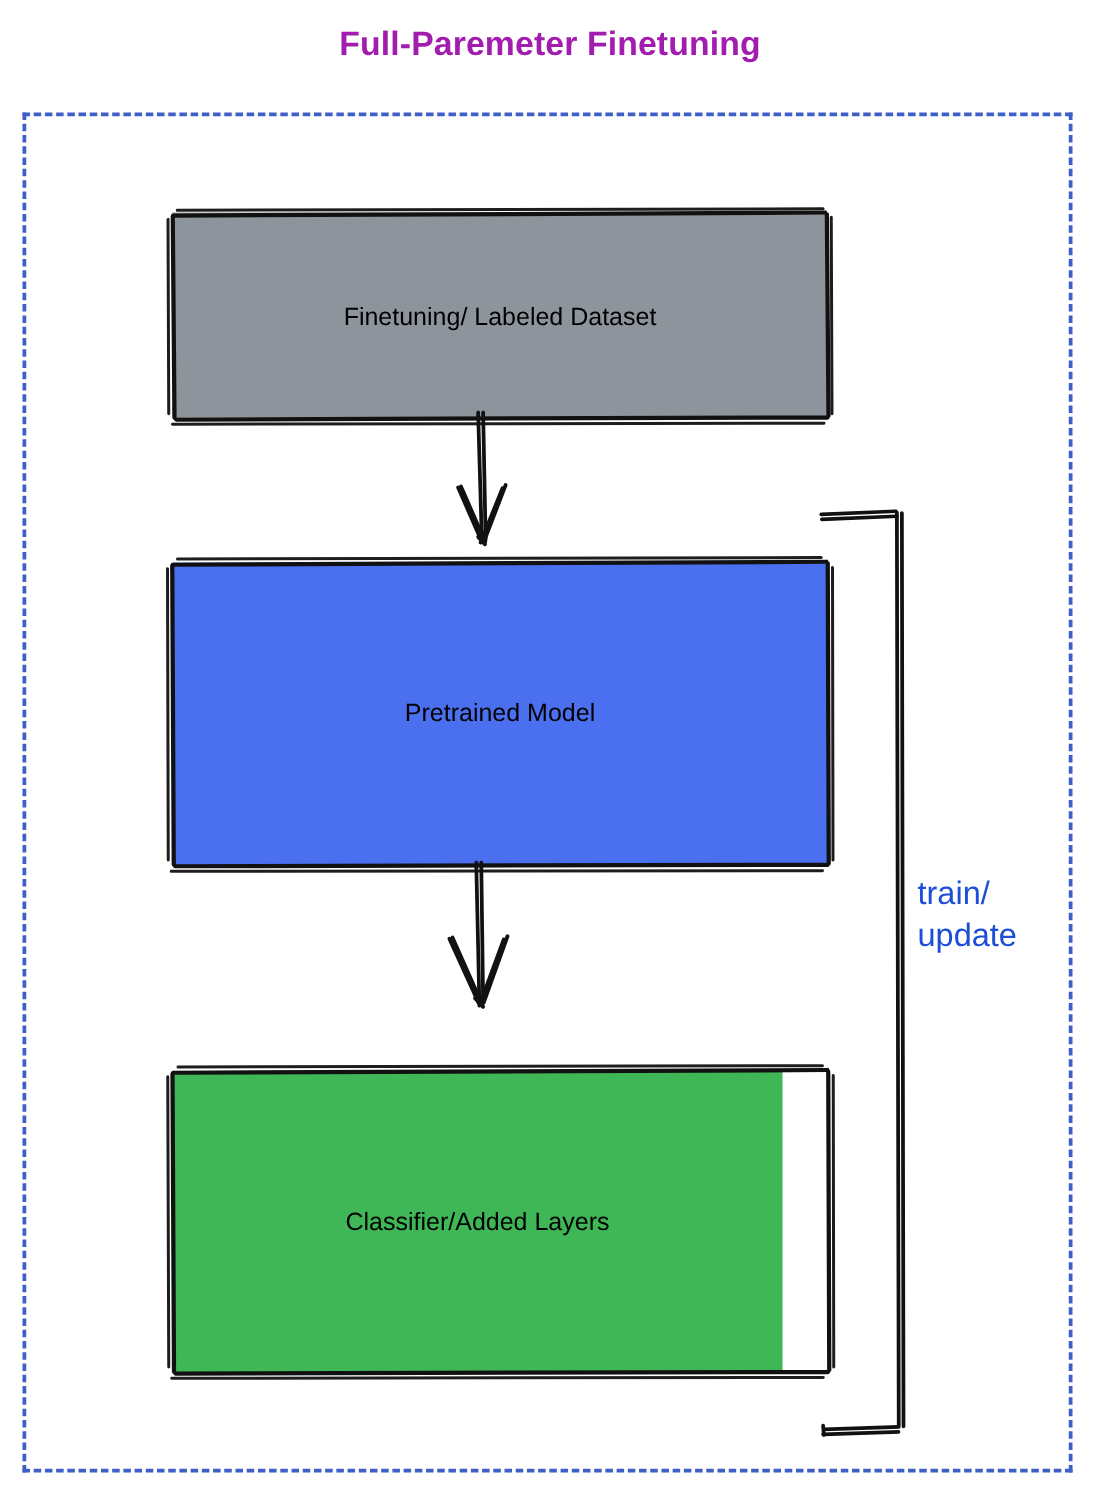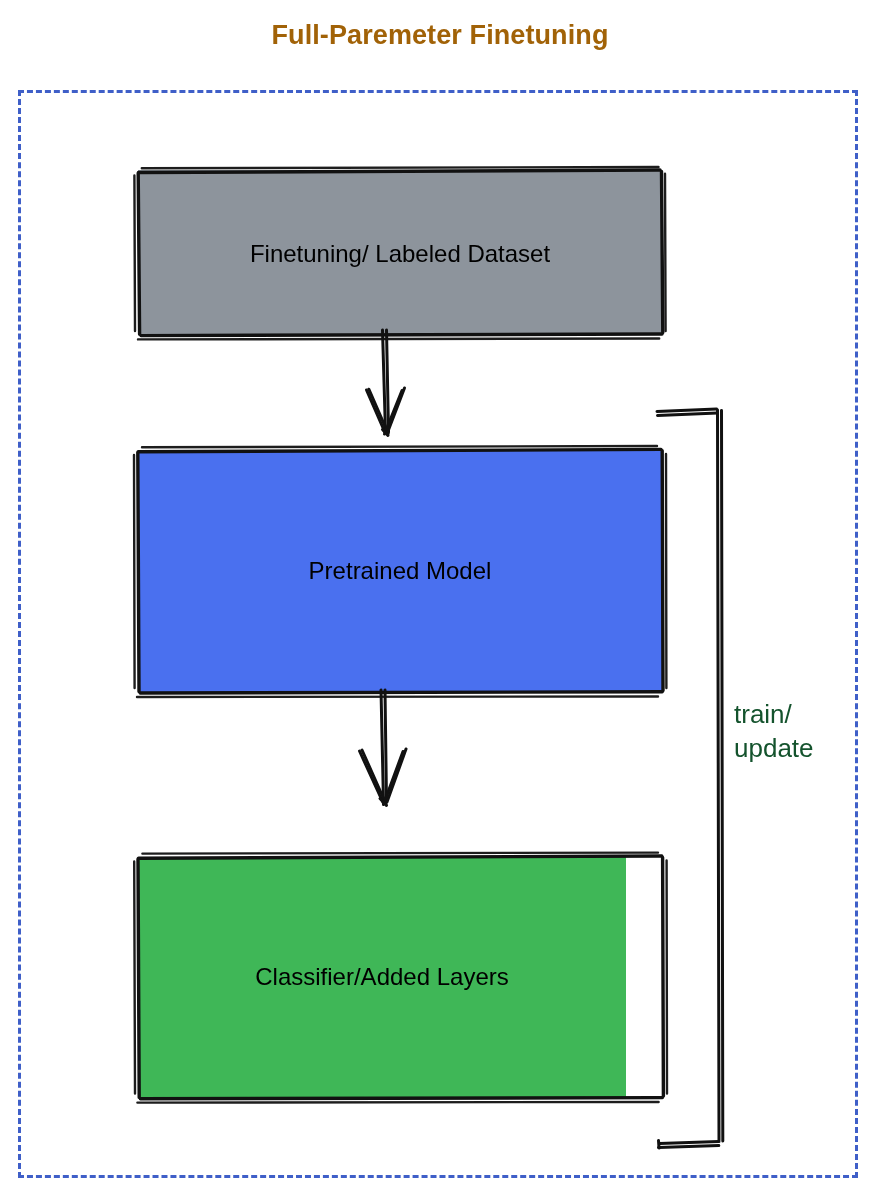--- a/index.html
+++ b/index.html
@@ -44,21 +44,21 @@
     position: absolute;
     box-sizing: border-box;
     display: flex;
     align-items: center;
     justify-content: center;
   }
   .node-label {
     position: relative;
     z-index: 3;
     color: #000000;
-    font-size: 24px;
+    font-size: 20px;
     font-family: "Liberation Sans", sans-serif;
     text-align: center;
     line-height: 1.2;
     white-space: nowrap;
   }
   .node-fill {
     position: absolute;
     left: 0; top: 0; right: 0; bottom: 0;
     z-index: 1;
   }
@@ -117,34 +117,34 @@
     left: 640px;
     top: 400px;
     width: 110px;
     height: 760px;
   }
   #loop-label {
     position: absolute;
     left: 734px;
     top: 697px;
     width: 120px;
-    color: #14532d;
+    color: #1d4ed8;
     font-size: 26px;
     line-height: 1.32;
     font-family: "Liberation Sans", sans-serif;
     text-align: left;
     z-index: 5;
   }
 </style>
 </head>
 <body>
 
 <div id="canvas">
 
-  <div id="diagram-title" style="color: #a16207;">Full-Paremeter Finetuning</div>
+  <div id="diagram-title" style="color: #a21caf;">Full-Paremeter Finetuning</div>
 
   <div id="dashed-frame" style="border-color: rgb(63, 95, 200); border-style: dashed;"></div>
 
   <div class="node-box" id="box-dataset">
     <div class="node-fill" style="background: rgb(141, 148, 156);"></div>
     <svg class="sketch-svg" width="552" height="192" viewBox="0 0 552 192">
       <g fill="none" stroke="#111111" stroke-width="3.4" stroke-linecap="round">
         <path d="M14.5,16.5 L536,14.0" stroke="#111111"></path>
         <path d="M537.5,15.5 L538.8,176.5" stroke="#111111"></path>
         <path d="M538.0,178.0 L17.0,179.6" stroke="#111111"></path>

